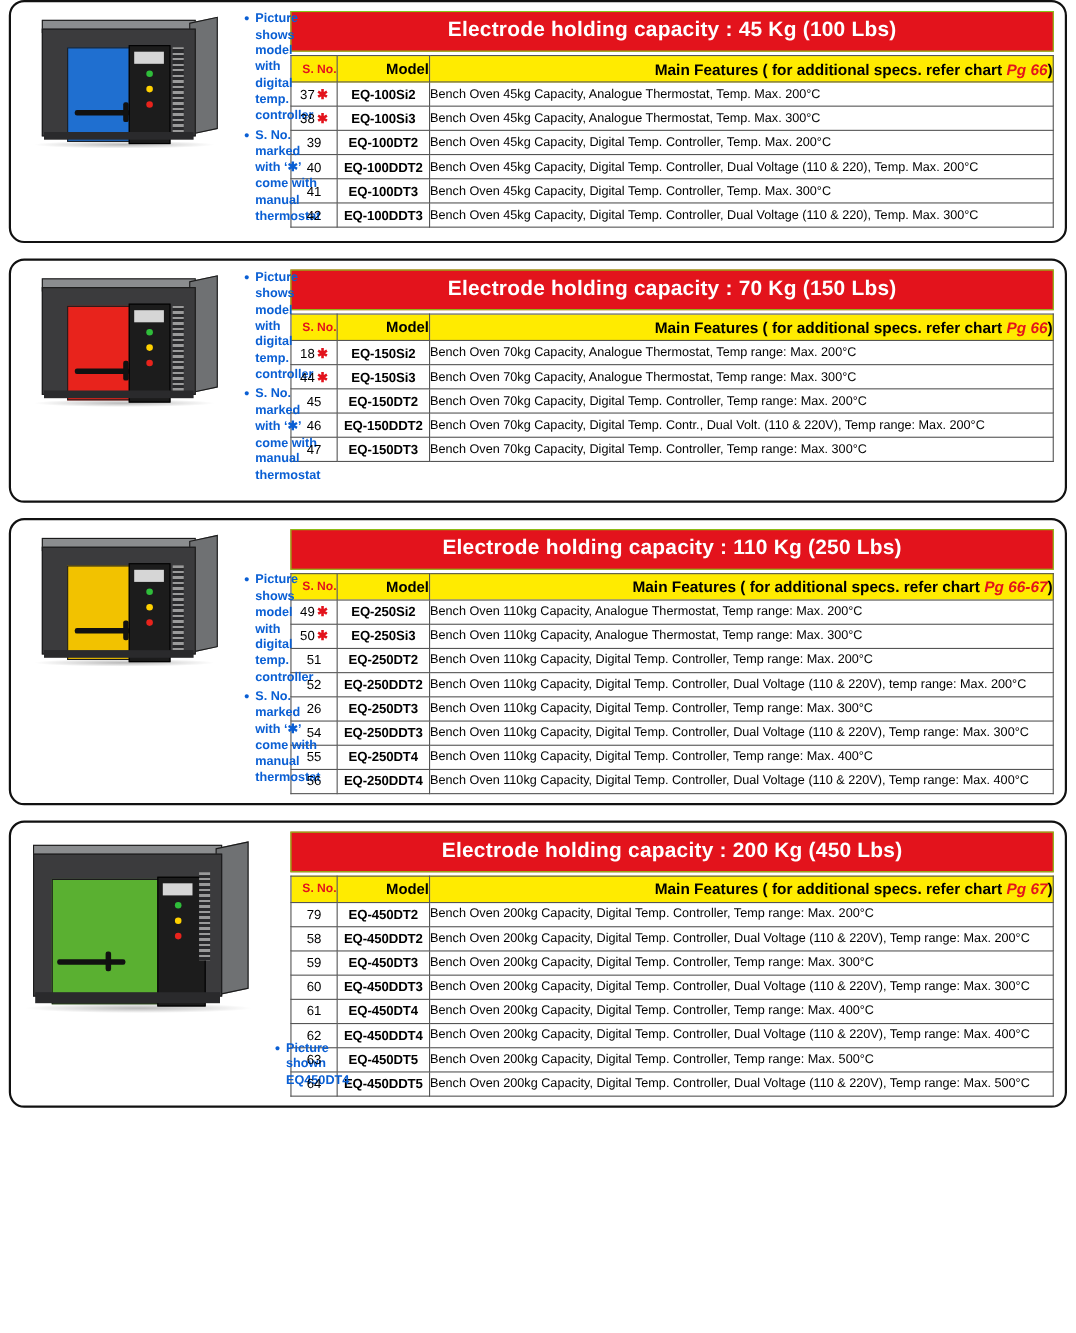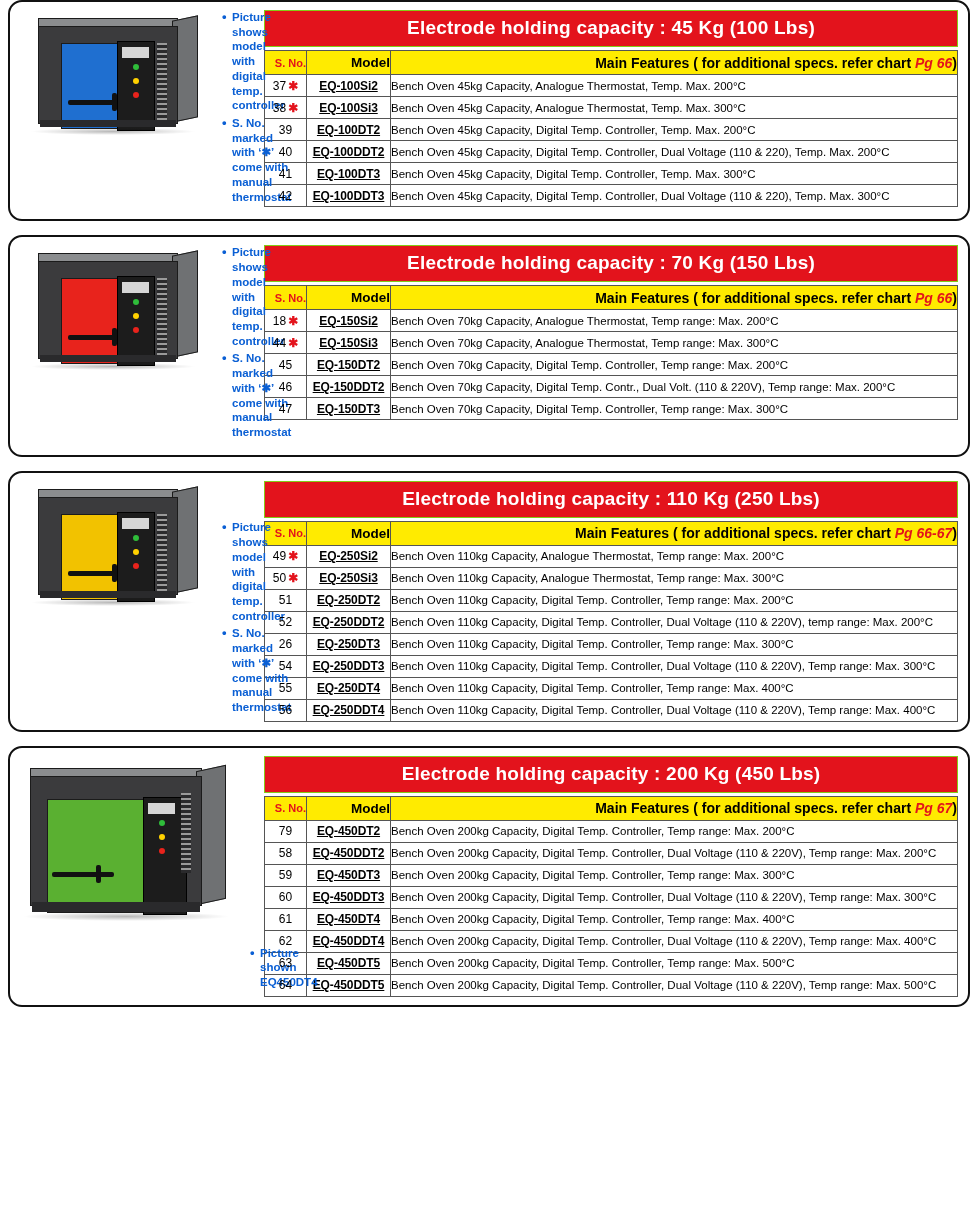--- a/index.html
+++ b/index.html
@@ -122,21 +122,20 @@
     color: #e3131c;
     font-size: 12px;
     font-weight: bold;
     margin-left: 2px;
   }
   td.c-model {
     text-align: center;
     font-size: 12px;
     font-weight: bold;
     letter-spacing: -0.1px;
-    text-decoration: underline;
   }
   td.c-feat {
     font-size: 11.5px;
     padding-left: 6px;
     white-space: nowrap;
     overflow: hidden;
   }
   
   col.w-sno { width: 42px; }
   col.w-model { width: 84px; }

